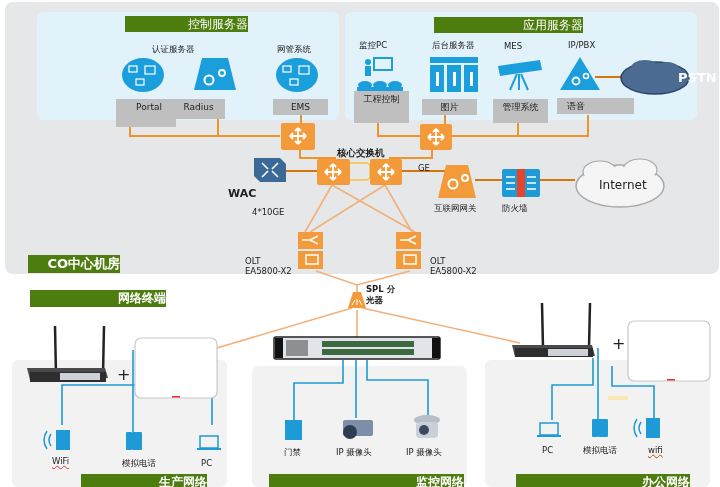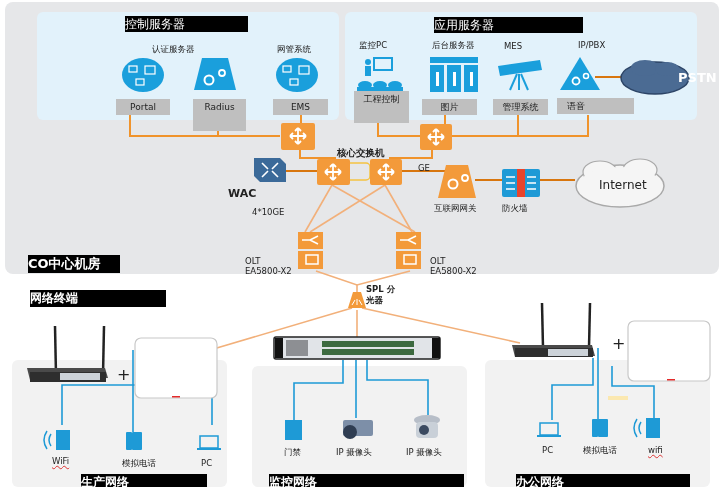--- a/index.html
+++ b/index.html
@@ -1,20 +1,20 @@
 <!DOCTYPE html>
 <html><head>
 <meta charset="utf-8">
 <style>
   html,body{margin:0;padding:0;background:#fff;}
   body{width:720px;height:487px;position:relative;overflow:hidden;font-family:"DejaVu Sans","Liberation Sans",sans-serif;}
   .abs{position:absolute;}
   .co-room{left:5px;top:2px;width:714px;height:272px;background:#e6e7e9;border-radius:8px;}
   .panel{background:#e2f2fb;border-radius:6px;}
-  .redbar{background:#000000;color:#fff;text-align:left;font-family:"DejaVu Serif","Liberation Serif",serif;}
+  .redbar{background:#4d7c0f;color:#fff;text-align:right;font-family:"DejaVu Serif","Liberation Serif",serif;}
   .graybox{background:#bfbfbf;color:#222;font-size:9px;text-align:center;line-height:16px;}
   .label{font-size:8.5px;color:#222;white-space:nowrap;}
   .bold{font-weight:bold;}
   .zone{background:#f2f2f2;border-radius:6px;}
   svg{position:absolute;left:0;top:0;}
 </style>
 </head>
 <body>
 
 <div class="abs co-room"></div>
@@ -101,29 +101,29 @@
     <circle cx="222" cy="73" r="3" fill="none" stroke="#fff" stroke-width="1.8"></circle>
   </g>
   <g>
     <ellipse cx="297" cy="75" rx="21" ry="17" fill="#1a9fdc"></ellipse>
     <rect x="283" y="66" width="8" height="6" fill="none" stroke="#fff" stroke-width="1.2"></rect>
     <rect x="299" y="66" width="10" height="8" fill="none" stroke="#fff" stroke-width="1.2"></rect>
     <rect x="290" y="79" width="8" height="6" fill="none" stroke="#fff" stroke-width="1.2"></rect>
   </g>
 </svg>
 
-<div class="abs graybox" style="left:116px;top:99px;width:54px;height:16px;">Portal</div>
-<div class="abs graybox" style="left:193px;top:99px;width:53px;height:32px;">Radius</div>
+<div class="abs graybox" style="left:116px;top:99px;width:54px;height:28px;padding-left:6px;">Portal</div>
+<div class="abs graybox" style="left:172px;top:99px;width:53px;height:20px;">Radius</div>
 <div class="abs graybox" style="left:273px;top:99px;width:55px;height:16px;">EMS</div>
 
 <div class="abs redbar" style="left:434px;top:17px;width:149px;height:16px;font-size:12px;line-height:16px;">应用服务器</div>
 <div class="abs label" style="left:359px;top:40px;">监控PC</div>
 <div class="abs label" style="left:432px;top:40px;">后台服务器</div>
 <div class="abs label" style="left:504px;top:41px;">MES</div>
-<div class="abs label" style="left:568px;top:40px;margin-left:10px;">IP/PBX</div>
+<div class="abs label" style="left:568px;top:40px;">IP/PBX</div>
 
 <svg width="720" height="487">
   <g fill="#1a9fdc">
     <circle cx="368" cy="62" r="3"></circle>
     <rect x="365" y="66" width="6" height="10"></rect>
     <rect x="374" y="58" width="18" height="12" fill="none" stroke="#1a9fdc" stroke-width="2"></rect>
     <ellipse cx="365" cy="85" rx="7" ry="4"></ellipse>
     <ellipse cx="380" cy="85" rx="7" ry="4"></ellipse>
     <ellipse cx="395" cy="85" rx="7" ry="4"></ellipse>
     <rect x="357" y="87" width="46" height="4"></rect>
@@ -151,21 +151,21 @@
   <g>
     <ellipse cx="655" cy="78" rx="34" ry="16" fill="#4b6b93" stroke="#2c4466" stroke-width="1.5"></ellipse>
     <ellipse cx="645" cy="68" rx="14" ry="8" fill="#4b6b93"></ellipse>
     <ellipse cx="667" cy="69" rx="12" ry="7" fill="#4b6b93"></ellipse>
   </g>
 </svg>
 <div class="abs bold" style="left:630px;top:70px;font-size:13px;color:#fff;margin-left:48px;">PSTN</div>
 
 <div class="abs graybox" style="left:354px;top:91px;width:55px;height:32px;">工程控制</div>
 <div class="abs graybox" style="left:422px;top:99px;width:55px;height:16px;">图片</div>
-<div class="abs graybox" style="left:493px;top:99px;width:55px;height:16px;">管理系统</div>
+<div class="abs graybox" style="left:493px;top:99px;width:55px;height:24px;">管理系统</div>
 <div class="abs graybox" style="left:557px;top:98px;width:77px;height:16px;text-align:left;padding-left:10px;box-sizing:border-box;">语音</div>
 
 <svg width="720" height="487">
   <defs>
     <g id="router-arrows">
       <path d="M-8 0 H8 M0 -8 V8 M-8 0 l3 -3 M-8 0 l3 3 M8 0 l-3 -3 M8 0 l-3 3 M0 -8 l-3 3 M0 -8 l3 3 M0 8 l-3 -3 M0 8 l3 -3" stroke="#fff" stroke-width="1.8" fill="none"></path>
     </g>
   </defs>
   <g>
     <rect x="281" y="123" width="34" height="27" rx="2" fill="#f39a3a"></rect>

